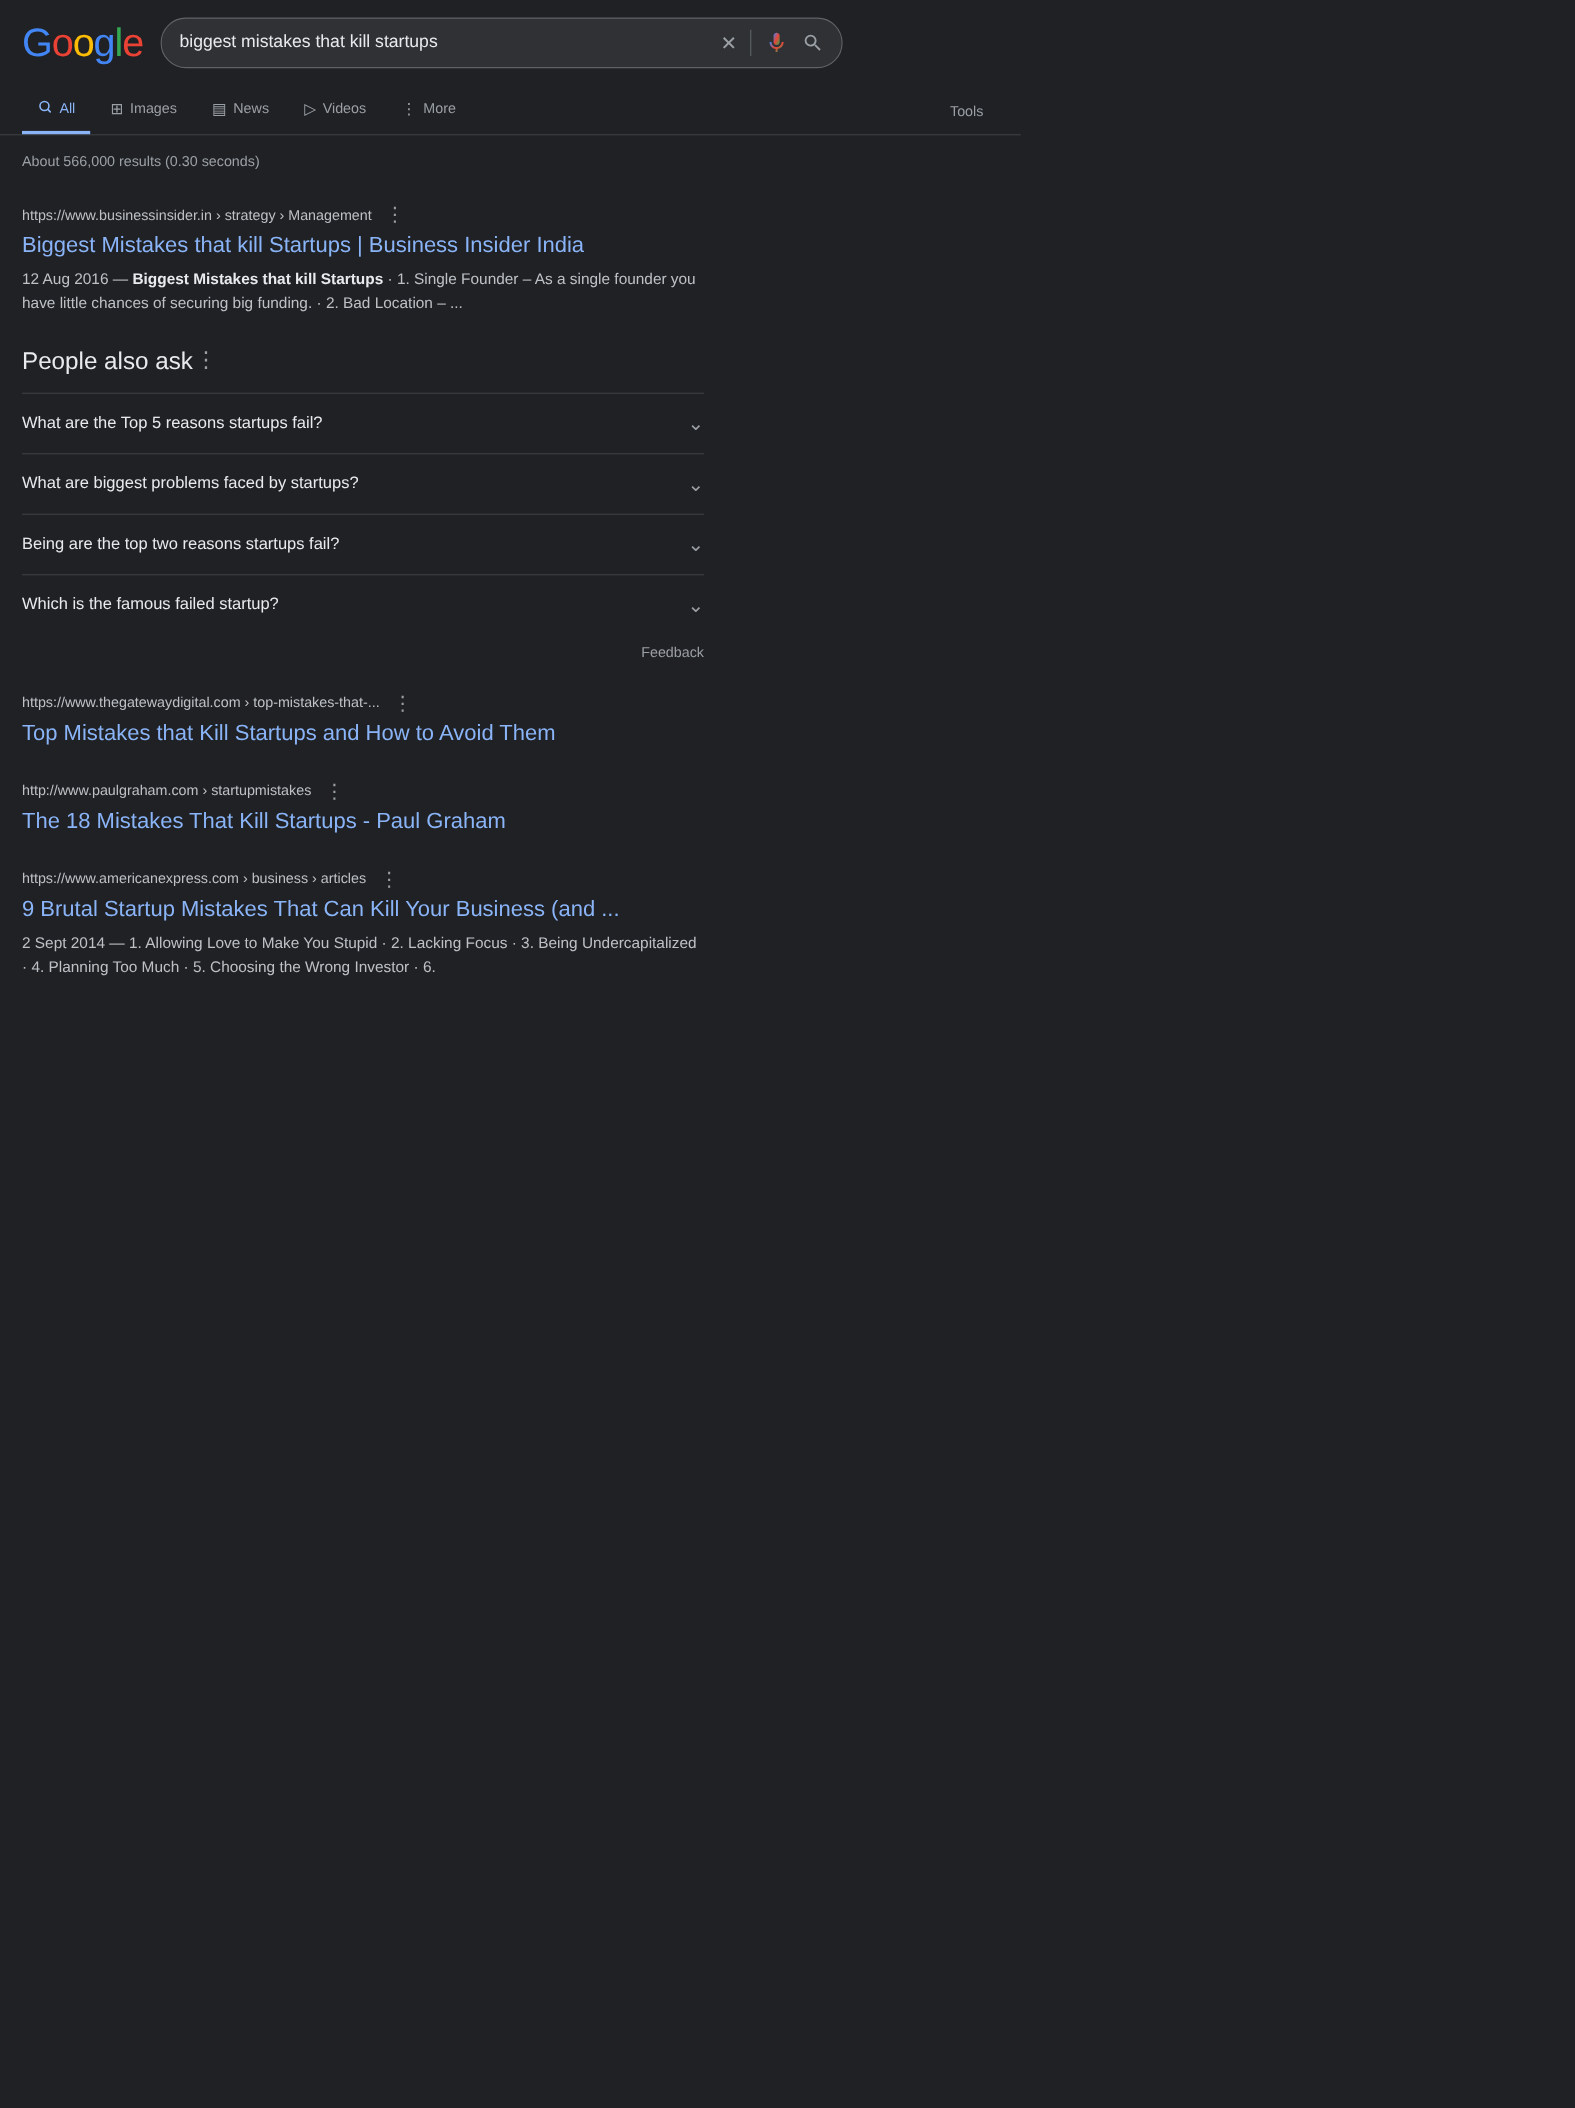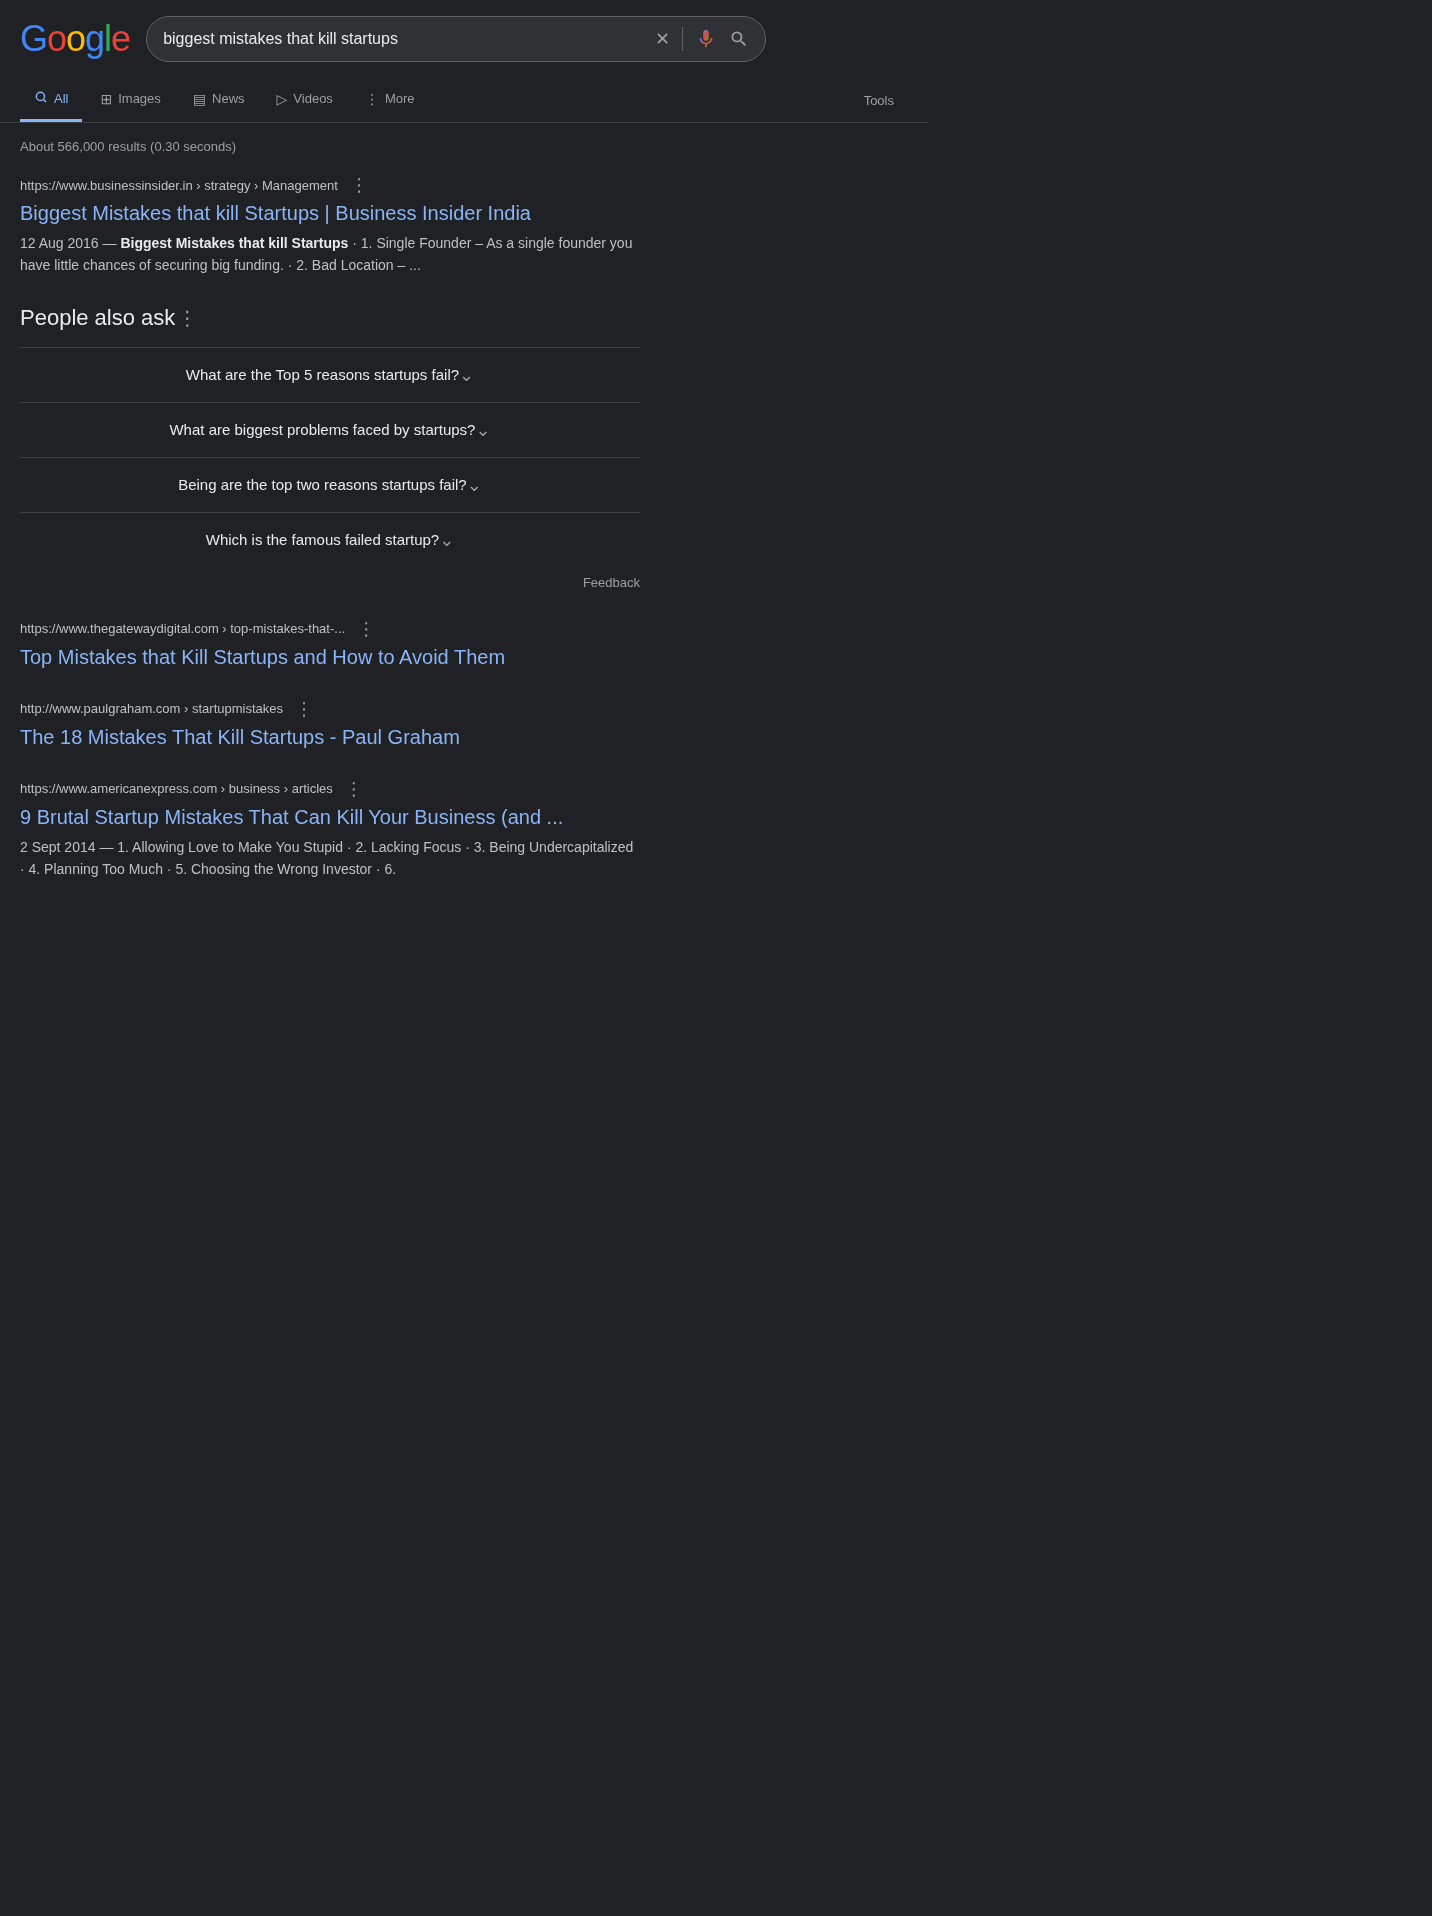--- a/index.html
+++ b/index.html
@@ -119,21 +119,21 @@
 
     
     .main {
       padding: 16px 20px;
       max-width: 660px;
     }
 
     .results-count {
       font-size: 13px;
       color: #9aa0a6;
-      margin-bottom: 20px;
+      margin-bottom: 30px;
     }
 
     
     .result-item {
       margin-bottom: 28px;
     }
 
     .result-url {
       font-size: 13px;
       color: #bdc1c6;
@@ -191,21 +191,21 @@
     .paa-dots {
       color: #9aa0a6;
       font-size: 20px;
       cursor: pointer;
     }
 
     .paa-item {
       border-top: 1px solid #3c4043;
       display: flex;
       align-items: center;
-      justify-content: center;
+      justify-content: space-between;
       padding: 16px 0;
       cursor: pointer;
     }
 
     .paa-item:last-of-type {
       border-bottom: 1px solid #3c4043;
     }
 
     .paa-question {
       font-size: 15px;

